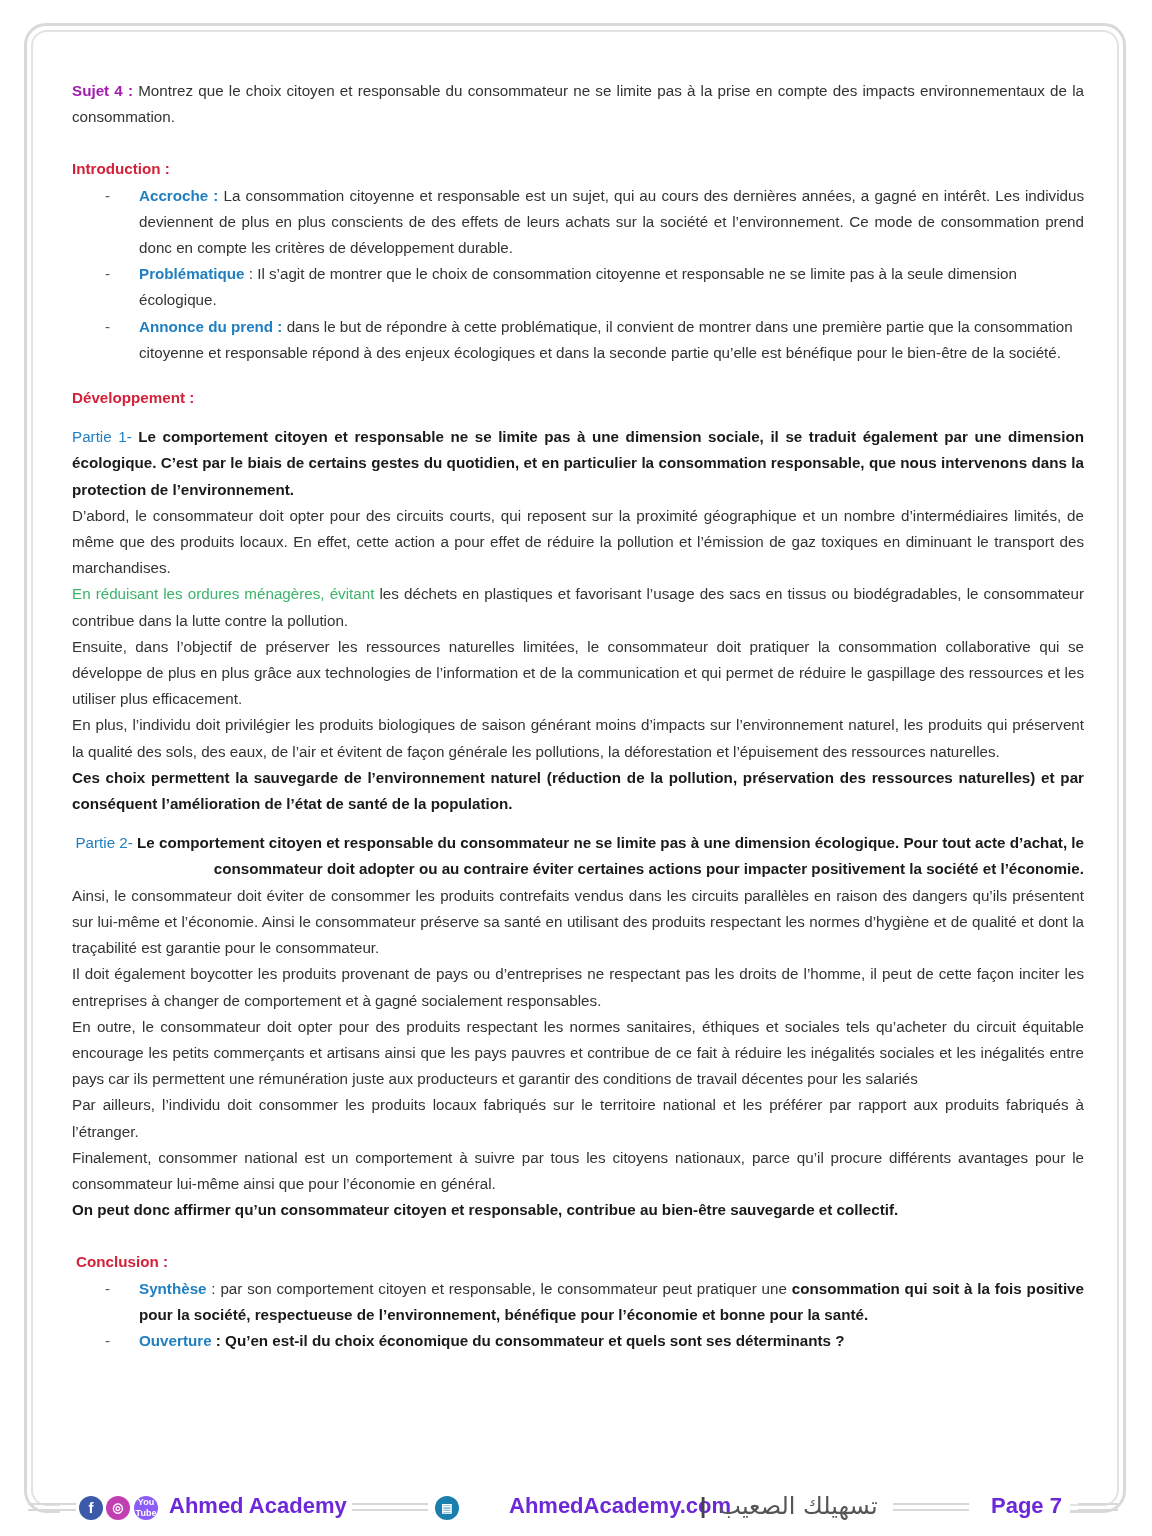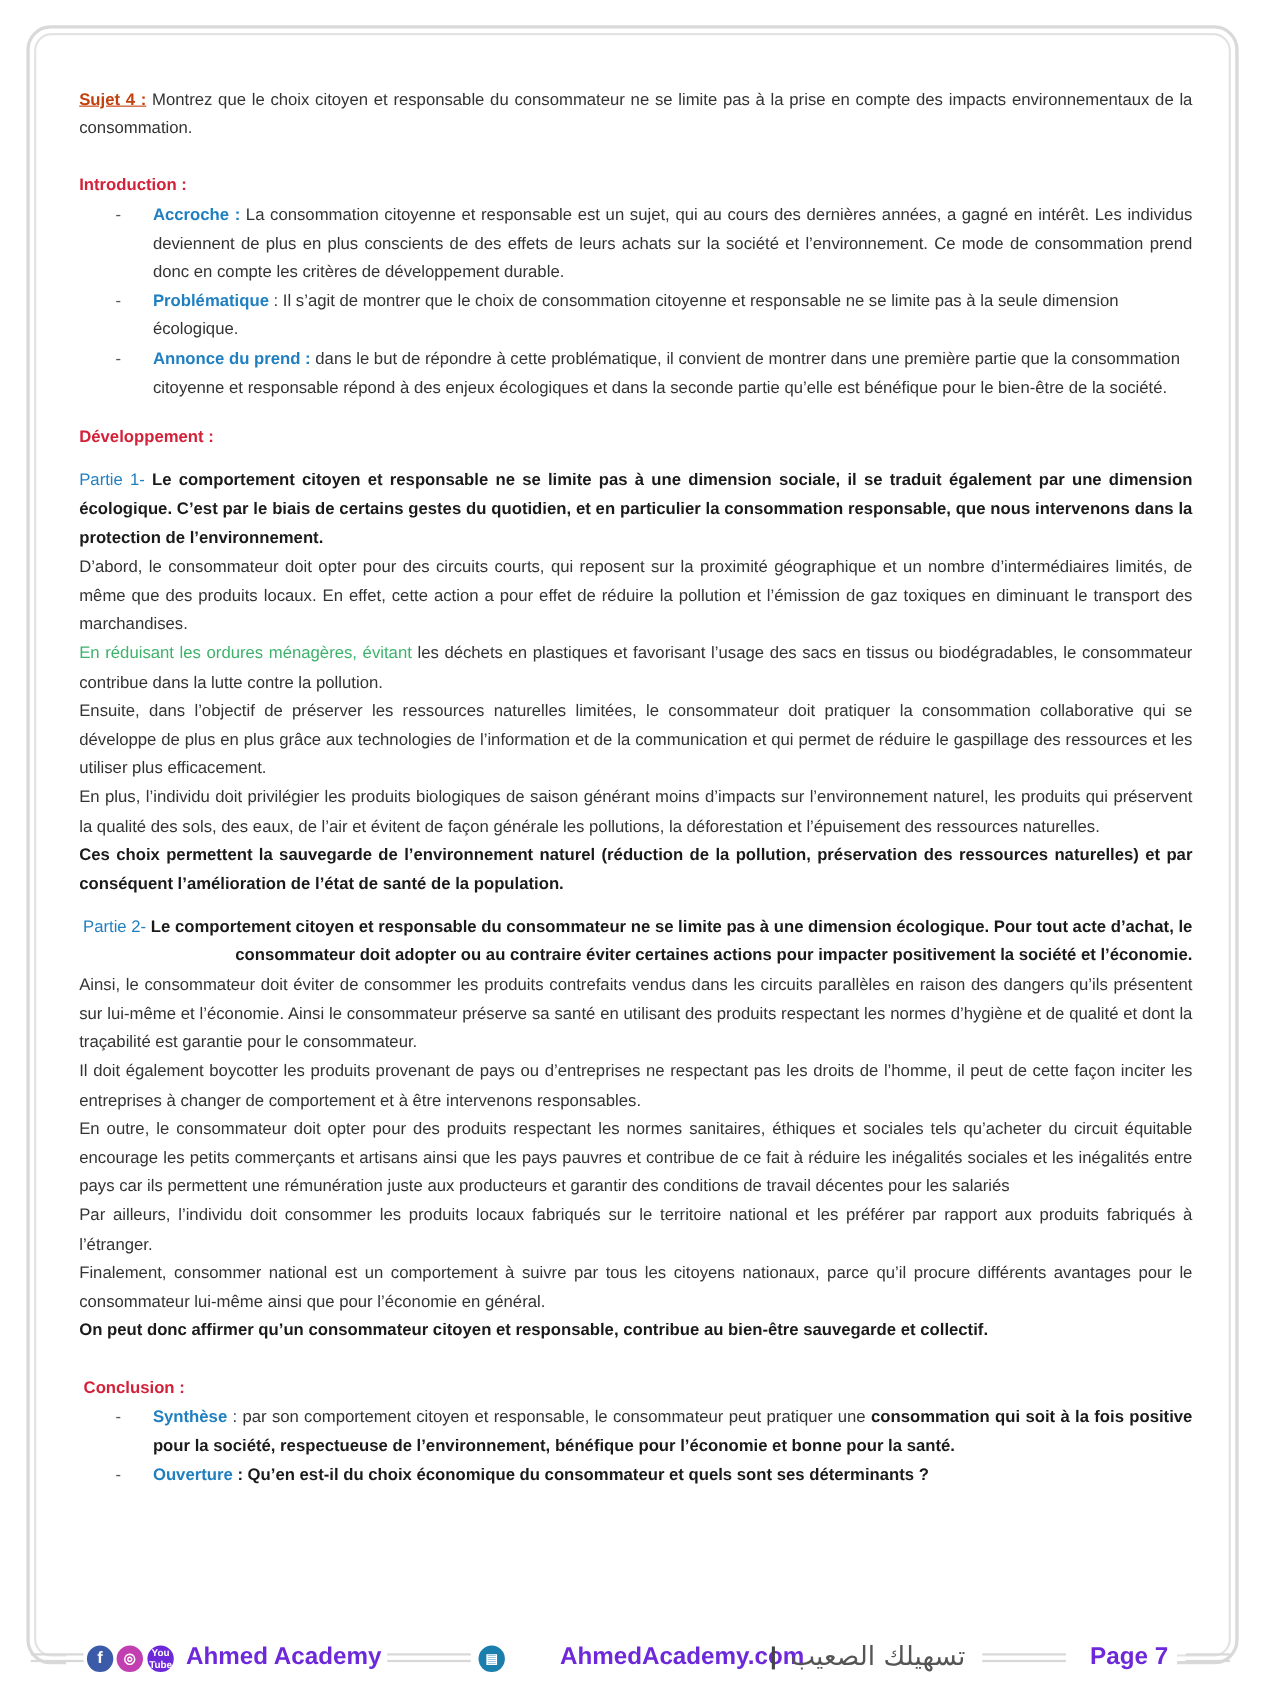--- a/index.html
+++ b/index.html
@@ -7,21 +7,21 @@
          font-family:"Liberation Sans", sans-serif; color:#333333; }
   .frame-outer { position:absolute; left:24px; top:23px; width:1102px; height:1490px;
                  border:3px solid #d9d9d9; border-radius:22px; box-sizing:border-box; }
   .frame-inner { position:absolute; left:31px; top:30px; width:1088px; height:1476px;
                  border:2px solid #e3e3e3; border-radius:16px; box-sizing:border-box; }
   .footer-mask { position:absolute; left:60px; top:1490px; width:1010px; height:46px; background:#fff; }
 
   .content { position:absolute; left:72px; top:78px; width:1012px;
              font-size:15.2px; line-height:26.2px; }
   .content p { margin:0; text-align:justify; }
-  .sujet-label { font-weight:bold; text-decoration:underline; color:#c2410c; }
+  .sujet-label { font-weight:bold; color:#a21caf; }
   .heading-red { color:#d4213a; font-weight:bold; margin:0; }
   .lab-blue { color:#1f7fc0; font-weight:bold; }
   .lab-blue-plain { color:#1f7fc0; }
   .green { color:#3db26b; }
   .bold { font-weight:bold; color:#1a1a1a; }
   ul.bullets { list-style:none; margin:0; padding:0; }
   ul.bullets li { position:relative; padding-left:67px; text-align:justify; }
   ul.bullets li::before { content:"-"; position:absolute; left:33px; top:0; color:#555; }
 
   .footer { position:absolute; left:0; top:1490px; width:1152px; height:36px; }
@@ -62,39 +62,39 @@
   <p><span class="green">En réduisant les ordures ménagères, évitant</span><span> les déchets en plastiques et favorisant l’usage des sacs en tissus ou biodégradables, le consommateur contribue dans la lutte contre la pollution.</span></p>
   <p>Ensuite, dans l’objectif de préserver les ressources naturelles limitées, le consommateur doit pratiquer la consommation collaborative qui se développe de plus en plus grâce aux technologies de l’information et de la communication et qui permet de réduire le gaspillage des ressources et les utiliser plus efficacement.</p>
   <p>En plus, l’individu doit privilégier les produits biologiques de saison générant moins d’impacts sur l’environnement naturel, les produits qui préservent la qualité des sols, des eaux, de l’air et évitent de façon générale les pollutions, la déforestation et l’épuisement des ressources naturelles.</p>
   <p class="bold">Ces choix permettent la sauvegarde de l’environnement naturel (réduction de la pollution, préservation des ressources naturelles) et par conséquent l’amélioration de l’état de santé de la population.</p>
 
   <div style="height:13px"></div>
   <p style="text-align:right">
     <span class="lab-blue-plain">Partie 2-</span><span class="bold"> Le comportement citoyen et responsable du consommateur ne se limite pas à une dimension écologique. Pour tout acte d’achat, le consommateur doit adopter ou au contraire éviter certaines actions pour impacter positivement la société et l’économie.</span>
   </p>
   <p>Ainsi, le consommateur doit éviter de consommer les produits contrefaits vendus dans les circuits parallèles en raison des dangers qu’ils présentent sur lui-même et l’économie. Ainsi le consommateur préserve sa santé en utilisant des produits respectant les normes d’hygiène et de qualité et dont la traçabilité est garantie pour le consommateur.</p>
-  <p>Il doit également boycotter les produits provenant de pays ou d’entreprises ne respectant pas les droits de l’homme, il peut de cette façon inciter les entreprises à changer de comportement et à être intervenons responsables.</p>
+  <p>Il doit également boycotter les produits provenant de pays ou d’entreprises ne respectant pas les droits de l’homme, il peut de cette façon inciter les entreprises à changer de comportement et à gagné socialement responsables.</p>
   <p>En outre, le consommateur doit opter pour des produits respectant les normes sanitaires, éthiques et sociales tels qu’acheter du circuit équitable encourage les petits commerçants et artisans ainsi que les pays pauvres et contribue de ce fait à réduire les inégalités sociales et les inégalités entre pays car ils permettent une rémunération juste aux producteurs et garantir des conditions de travail décentes pour les salariés</p>
   <p>Par ailleurs, l’individu doit consommer les produits locaux fabriqués sur le territoire national et les préférer par rapport aux produits fabriqués à l’étranger.</p>
   <p>Finalement, consommer national est un comportement à suivre par tous les citoyens nationaux, parce qu’il procure différents avantages pour le consommateur lui-même ainsi que pour l’économie en général.</p>
   <p class="bold">On peut donc affirmer qu’un consommateur citoyen et responsable, contribue au bien-être sauvegarde et collectif.</p>
 
   <div style="height:26px"></div>
   <p class="heading-red" style="padding-left:4px">Conclusion :</p>
   <ul class="bullets">
     <li><span class="lab-blue">Synthèse</span><span> : par son comportement citoyen et responsable, le consommateur peut pratiquer une </span><span class="bold">consommation qui soit à la fois positive pour la société, respectueuse de l’environnement, bénéfique pour l’économie et bonne pour la santé.</span></li>
     <li><span class="lab-blue">Ouverture</span><span class="bold"> : Qu’en est-il du choix économique du consommateur et quels sont ses déterminants ?</span></li>
   </ul>
 </div>
 
 <div class="footer">
   <div class="f-dbl" style="left:28px; width:48px;"></div>
   <div class="f-icon" style="left:79px; background:#3b5ba8;">f</div>
   <div class="f-icon" style="left:106px; background:#c13fb0; font-size:13px;">◎</div>
-  <div class="f-icon" style="left:134px; background:#6d28d9; font-size:9px; line-height:11px; padding-top:1px; box-sizing:border-box;">You<br>Tube</div>
+  <div class="f-icon" style="left:134px; background:#8b5cf6; font-size:9px; line-height:11px; padding-top:1px; box-sizing:border-box;">You<br>Tube</div>
   <div class="f-text" style="left:169px;">Ahmed Academy</div>
   <div class="f-dbl" style="left:352px; width:76px;"></div>
   <div class="f-icon" style="left:435px; background:#1b7fae; font-size:12px;">▤</div>
   <div class="f-text" style="left:473px;margin-left:36px;">AhmedAcademy.com</div>
   <div class="f-text" style="left:700px; color:#444;">|</div>
   <div class="f-arabic" style="left:718px; width:160px; text-align:center;">تسهيلك الصعيب</div>
   <div class="f-dbl" style="left:893px; width:76px;"></div>
   <div class="f-text" style="left:991px;">Page 7</div>
   <div class="f-dbl" style="left:1078px; width:40px;"></div>
 </div>

